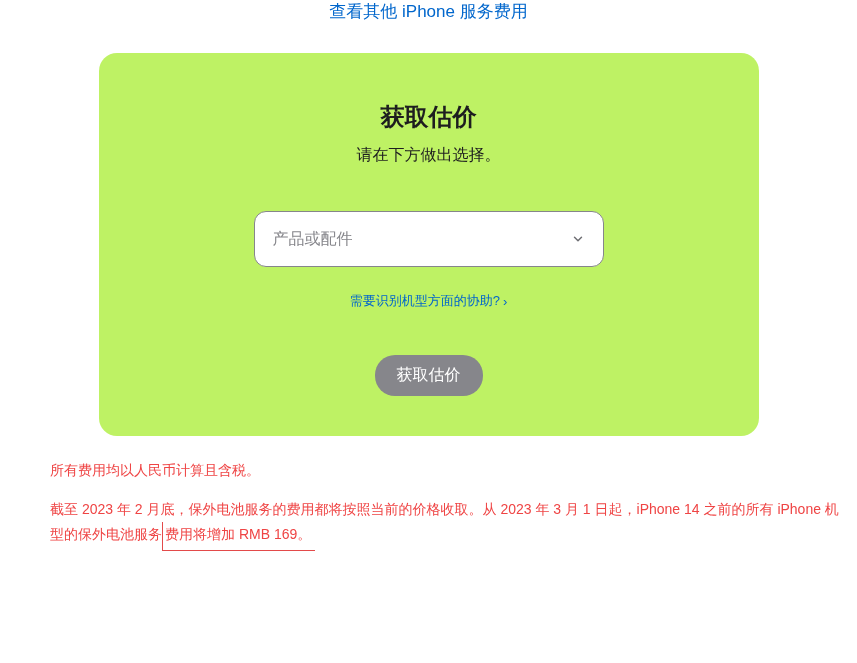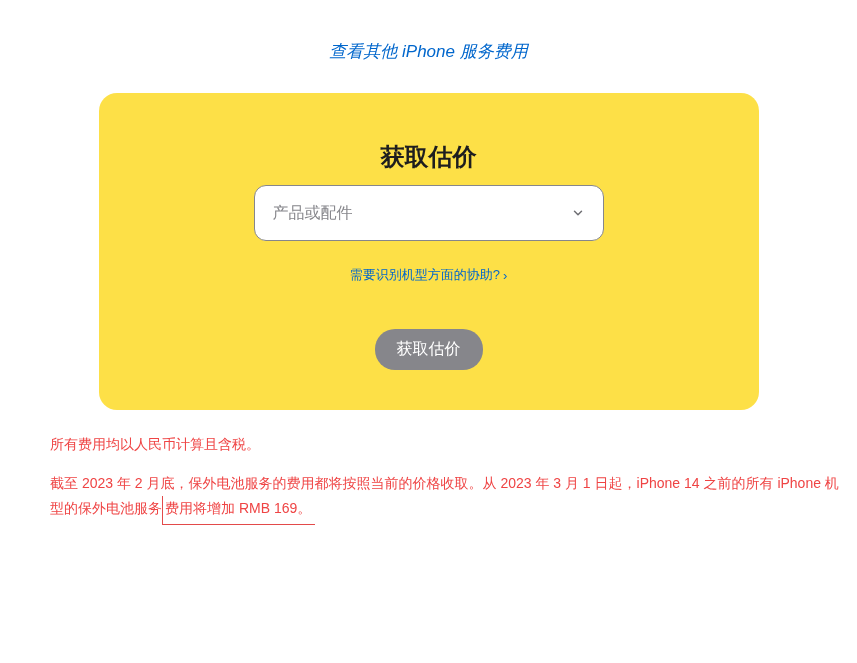--- a/index.html
+++ b/index.html
@@ -9,34 +9,32 @@
     }
     body {
       font-family: -apple-system, BlinkMacSystemFont, "SF Pro Text", "Helvetica Neue", Arial, sans-serif;
       background: #ffffff;
       width: 857px;
       height: 663px;
       position: relative;
     }
     .top-link {
       text-align: center;
-      padding-top: 40px;
       padding-bottom: 30px;
-      font-style: italic;
     }
     .top-link a {
       color: #0066cc;
       font-size: 17px;
       text-decoration: none;
       cursor: pointer;
     }
     .card {
       width: 660px;
       margin: 0 auto;
-      background: #fde047;
+      background: #bef264;
       border-radius: 18px;
       padding: 48px 40px 40px 40px;
       text-align: center;
     }
     .card-title {
       font-size: 24px;
       font-weight: 600;
       color: #1d1d1f;
       margin-bottom: 12px;
     }
@@ -125,20 +123,21 @@
   </style>
 </head>
 <body>
 
 <div class="top-link">
   <a>查看其他 iPhone 服务费用</a>
 </div>
 
 <div class="card">
   <div class="card-title">获取估价</div>
+  <div class="card-subtitle">请在下方做出选择。</div>
 
   <div class="select-wrap">
     <div class="select-field">
       <span>产品或配件</span>
       <span class="chevron">
         <svg viewBox="0 0 24 24" fill="none" stroke="currentColor" stroke-width="2.5" stroke-linecap="round" stroke-linejoin="round">
             <polyline points="6 9 12 15 18 9"></polyline>
           </svg>
       </span>
     </div>

